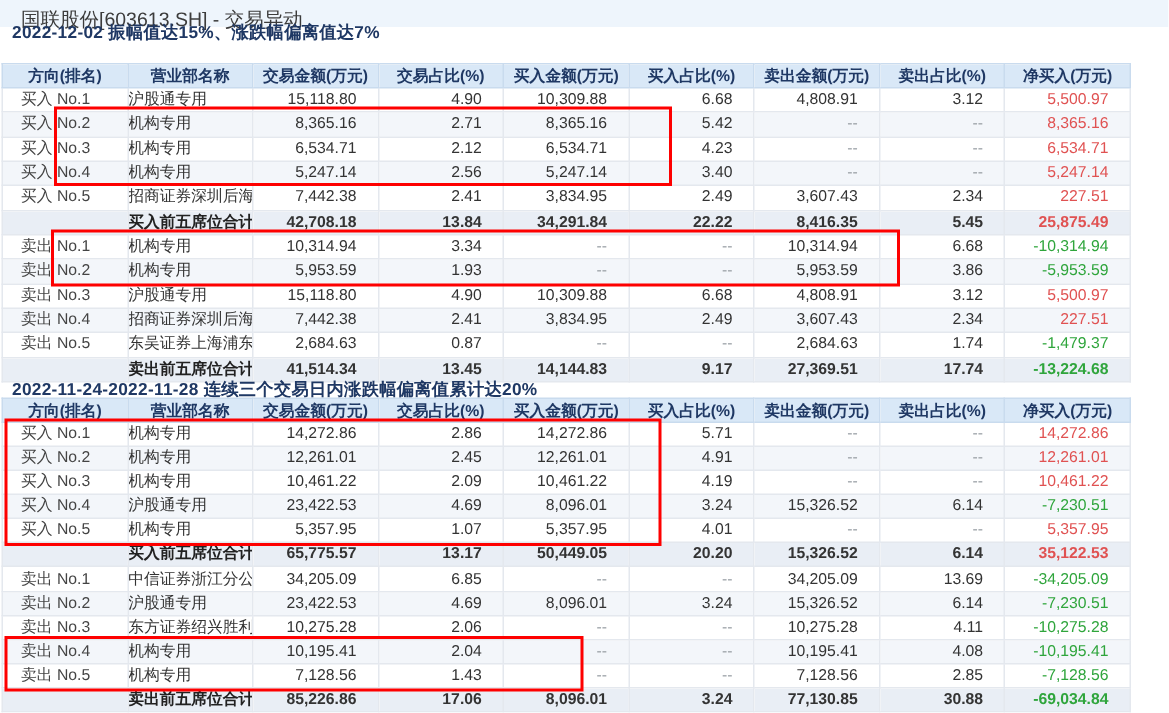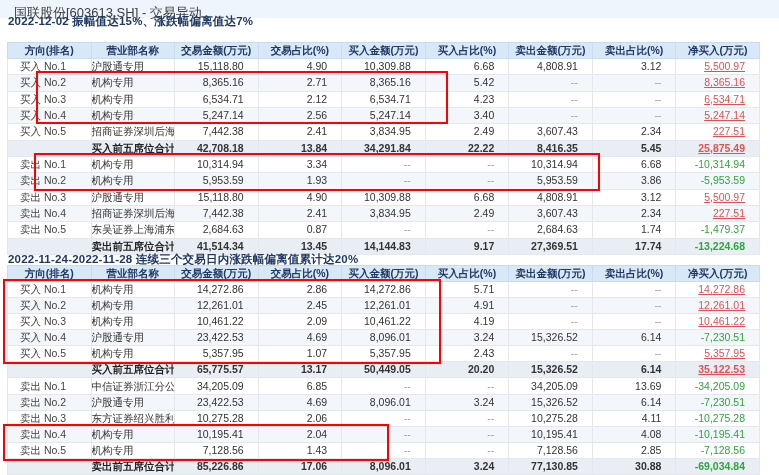--- a/index.html
+++ b/index.html
@@ -20,39 +20,39 @@
     color:var(--titleText);font-size:13px;line-height:26px;padding-left:14px;
   }
   .section-heading{
     position:absolute;left:8px;
     font-size:11.5px;font-weight:bold;color:var(--headingText);
     letter-spacing:0.2px;
   }
   #heading-1{top:14px;}
   #heading-2{top:252px;}
   table.seats{
-    position:absolute;left:7px;border-collapse:collapse;table-layout:fixed;
+    position:absolute;left:1px;border-collapse:collapse;table-layout:fixed;
     width:753px;font-size:10.5px;color:#333;
   }
   #table-1{top:42px;height:213px;}
   #table-2{top:265px;height:210px;}
   table.seats th{
     background:var(--headerBg);color:var(--headerText);
     font-size:10.5px;font-weight:bold;height:16px;
     border:1px solid #c9dbee;text-align:center;overflow:hidden;white-space:nowrap;
   }
   table.seats td{
     border:1px solid var(--border);height:15px;line-height:15px;
     overflow:hidden;white-space:nowrap;
   }
   td.c0{text-align:left;padding-left:12px;color:#444;}
   td.c1{text-align:left;padding-left:0;}
   td.num{text-align:right;padding-right:14px;}
   td.dim{color:var(--dim);}
-  td.pos{color:var(--red);text-decoration:underline;}
+  td.pos{color:var(--red);}
   td.neg{color:var(--green);}
   tr.stripe td{background:var(--stripe);}
   tr.total td{font-weight:bold;background:var(--totalBg);}
   tr.total td.c1{font-weight:bold;color:#222;}
   .anno{
     position:absolute;border:2px solid var(--anno);pointer-events:none;z-index:5;
   }
   #anno-a{left:36px;top:71px;width:412px;height:53px;}
   #anno-b{left:34px;top:153px;width:566px;height:38px;}
   #anno-c{left:3px;top:279px;width:438px;height:85px;}
@@ -276,21 +276,21 @@
           <td class="c6 num">15,326.52</td>
           <td class="c7 num">6.14</td>
           <td class="c8 num neg">-7,230.51</td>
         </tr>
         <tr class="">
           <td class="c0">买入 No.5</td>
           <td class="c1">机构专用</td>
           <td class="c2 num">5,357.95</td>
           <td class="c3 num">1.07</td>
           <td class="c4 num">5,357.95</td>
-          <td class="c5 num">2.43</td>
+          <td class="c5 num">4.01</td>
           <td class="c6 num dim">--</td>
           <td class="c7 num dim">--</td>
           <td class="c8 num pos">5,357.95</td>
         </tr>
         <tr class="total stripe">
           <td class="c0"></td>
           <td class="c1">买入前五席位合计</td>
           <td class="c2 num">65,775.57</td>
           <td class="c3 num">13.17</td>
           <td class="c4 num">50,449.05</td>

